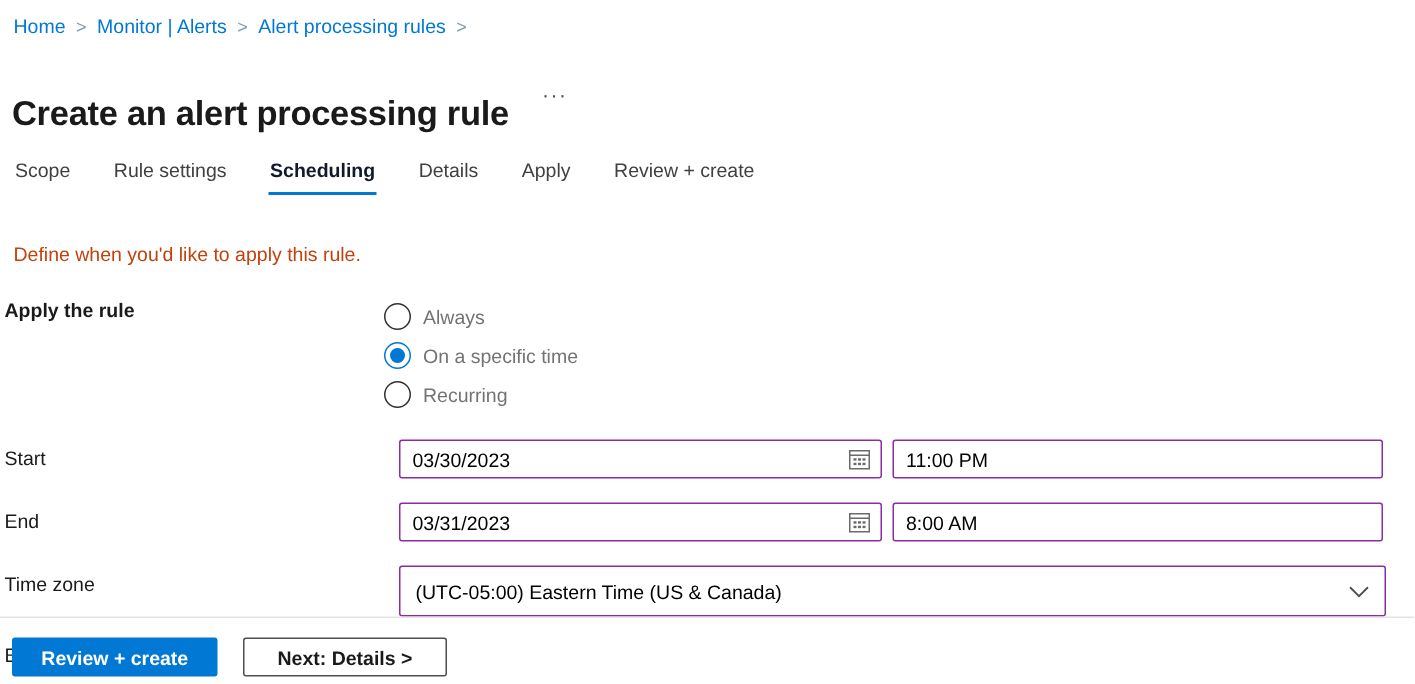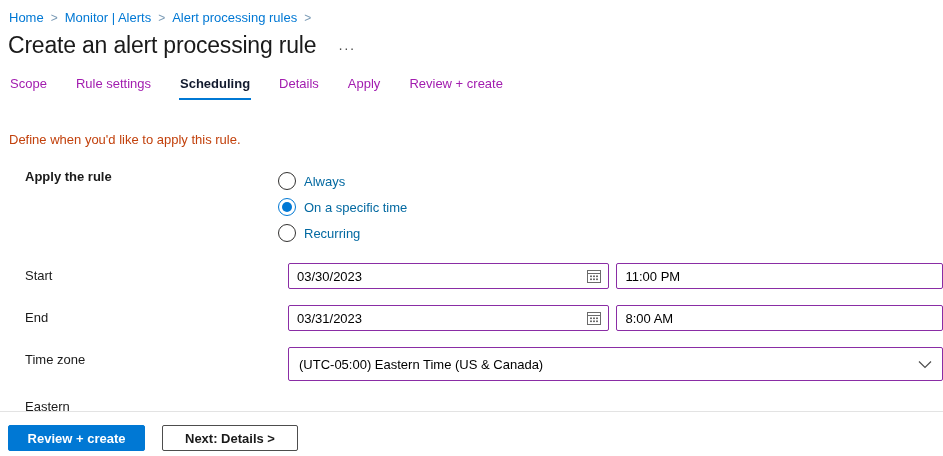--- a/index.html
+++ b/index.html
@@ -7,43 +7,43 @@
   body { font-family:"Liberation Sans","DejaVu Sans",sans-serif; color:#1a1a1a; }
   .page { position:relative; width:943px; height:456px; background:#fff; overflow:hidden; }
 
   
   .breadcrumb { padding:10px 0 0 9px; font-size:13px; display:flex; align-items:center; gap:7px; }
   .crumb-link { color:#0078d4; text-decoration:none; cursor:pointer; }
   .crumb-sep { color:#7a9ab5; font-size:12px; }
 
   
   .title-row { margin:7px 0 0 8px; display:flex; align-items:center; }
-  .page-title { font-size:23px; font-weight:normal; color:#1a1a1a; letter-spacing:-0.2px; }
+  .page-title { font-size:23px; font-weight:bold; color:#1a1a1a; letter-spacing:-0.2px;margin-top:30px; }
   .ellipsis-btn { margin-left:22px; margin-top:4px; color:#4d4d4d; font-size:14px; letter-spacing:1px; cursor:pointer; border:none; background:none; line-height:1; }
 
   
   .tabs { margin:15px 0 0 9px; display:flex; gap:27px; font-size:13px; }
-  .tab { padding:2px 1px 7px 1px; color:#a21caf; cursor:pointer; border-bottom:2px solid transparent; }
+  .tab { padding:2px 1px 7px 1px; color:#404040; cursor:pointer; border-bottom:2px solid transparent; }
   .tab.active { font-weight:bold; color:#121a2e; border-bottom:2px solid #0078d4; }
 
   .description { margin:32px 0 0 9px; font-size:13px; color:#c2410c; }
 
   
-  .form { margin-left:25px; }
+  .form { margin-left:3px; }
   .row { display:flex; align-items:flex-start; }
   .row-label { width:263px; flex:0 0 263px; font-size:13px; padding-top:5px; color:#1a1a1a; }
   .row-label.bold { font-weight:bold; padding-top:1px; }
 
   .row-apply { margin-top:21px; }
   .radio-group { margin-left:-10px; }
   .radio-option { display:flex; align-items:center; height:26px; cursor:pointer; }
   .radio-circle { width:18px; height:18px; border-radius:50%; border:1px solid #323130; background:#fff; flex:0 0 18px; position:relative; }
   .radio-option.selected .radio-circle { border:1px solid #0078d4; }
   .radio-option.selected .radio-circle::after { content:""; position:absolute; left:3px; top:3px; width:10px; height:10px; border-radius:50%; background:#0078d4; }
-  .radio-label { font-size:13px; margin-left:8px; color:#0369a1; }
+  .radio-label { font-size:13px; margin-left:8px; color:#737373; }
 
   .row-start { margin-top:17px; }
   .row-end   { margin-top:16px; }
   .row-tz    { margin-top:16px; }
   .row-preview { margin-top:13px; }
 
   .field { height:26px; border:1px solid #8a2da5; border-radius:2px; background:#fff; font-size:13px; color:#000000; font-family:"Liberation Sans","DejaVu Sans",sans-serif; }
   input.field { padding:0 8px; outline:none; }
   .date-wrap { position:relative; width:322px; }
   .date-wrap input { width:100%; padding-right:30px; }

